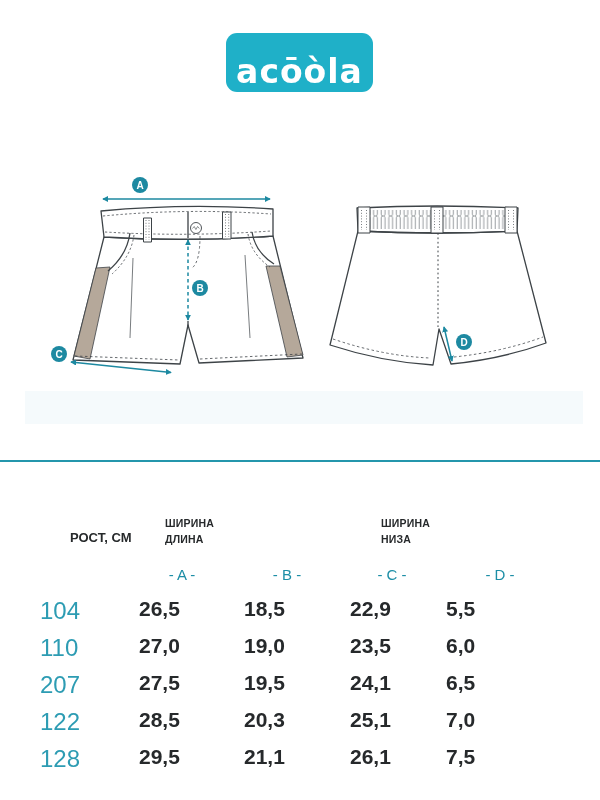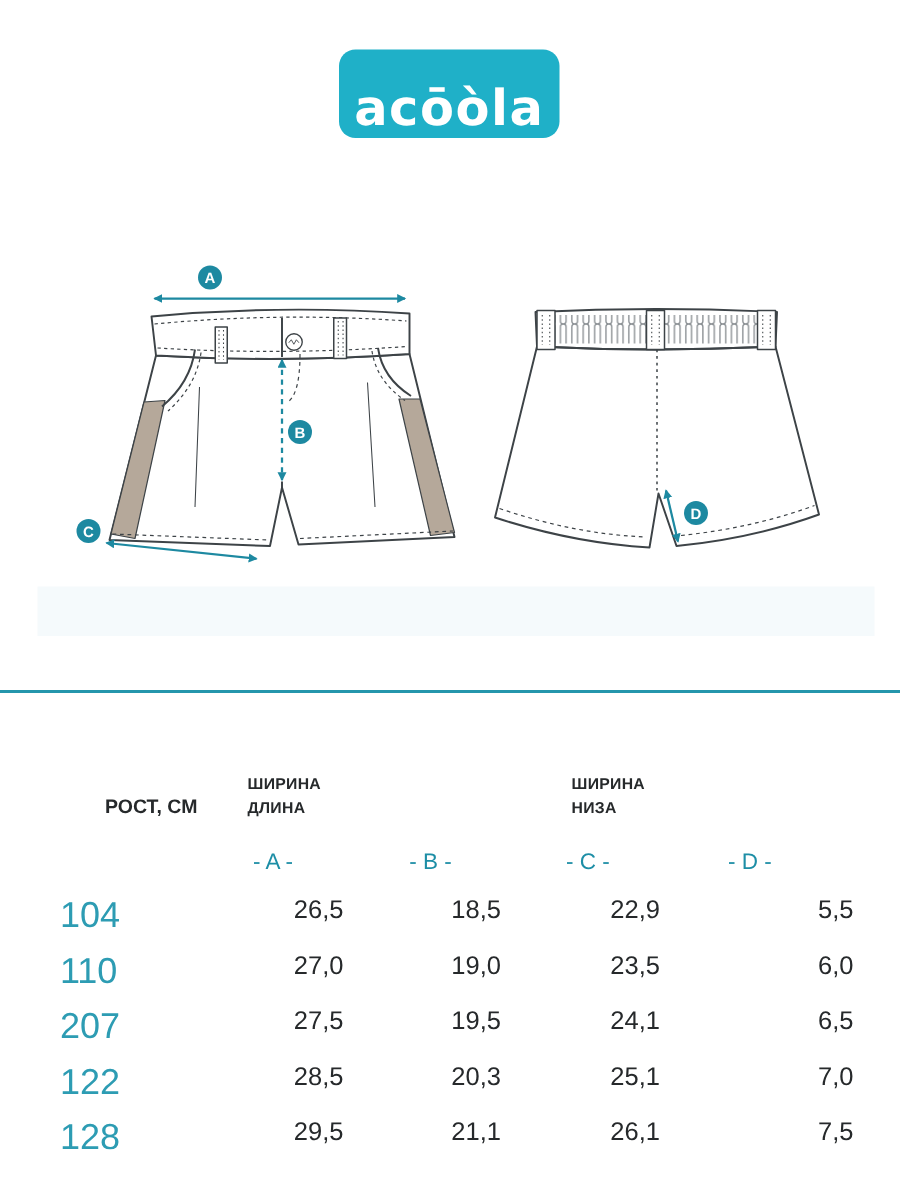--- a/index.html
+++ b/index.html
@@ -23,22 +23,22 @@
   .section-band{position:absolute;left:0;top:470px;width:600px;height:33px;background:#17869e;
                 display:flex;align-items:center;}
   .section-title{color:#fff;font-weight:700;font-size:16px;letter-spacing:3px;padding-left:38px;}
 
   
   .hdr{position:absolute;color:#26292b;font-size:10.5px;font-weight:700;line-height:16px;letter-spacing:.2px;}
   .row-header{position:absolute;left:38px;top:530px;color:#26292b;font-size:13px;font-weight:700;margin-left:32px;}
   .code{position:absolute;top:566px;width:90px;text-align:center;color:#1d8ea6;font-size:15px;font-weight:500;}
   .code.c2{left:137px;} .code.c3{left:242px;} .code.c4{left:347px;} .code.c5{left:455px;}
   .size-cell{position:absolute;left:40px;width:70px;color:#2d9cb3;font-size:24px;font-weight:400;}
-  .val-cell{position:absolute;width:90px;text-align:right;color:#26292b;font-size:17px;font-weight:400;}
-  .val-cell.c2{left:139px;} .val-cell.c3{left:244px;} .val-cell.c4{left:350px;} .val-cell.c5{left:479px;}
+  .val-cell{position:absolute;width:90px;text-align:left;color:#26292b;font-size:21px;font-weight:700;}
+  .val-cell.c2{left:139px;} .val-cell.c3{left:244px;} .val-cell.c4{left:350px;} .val-cell.c5{left:446px;}
   .r0{top:597px;} .r1{top:634px;} .r2{top:671px;} .r3{top:708px;} .r4{top:745px;}
 </style>
 </head>
 <body>
 
 <div id="page">
 
   <div class="logo-box">
     <span class="logo-text">acōòla</span>
   </div>

